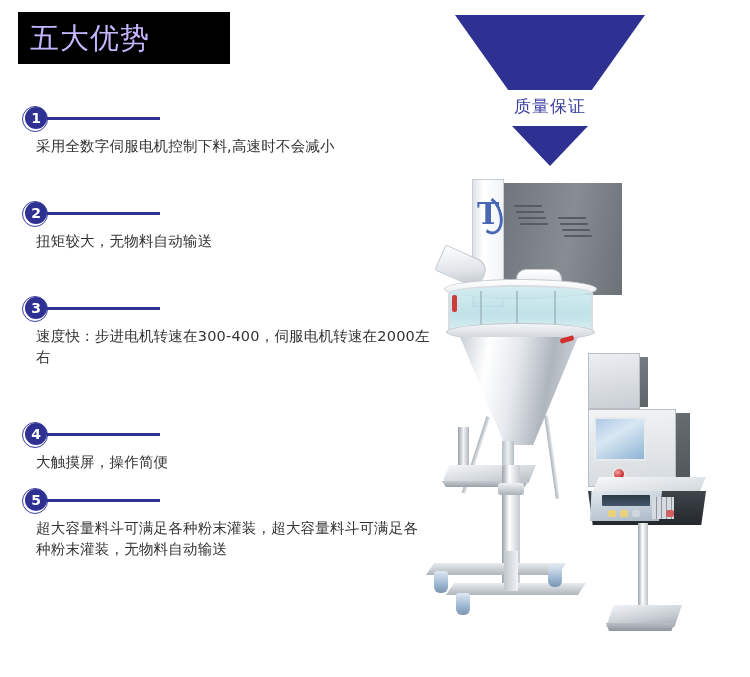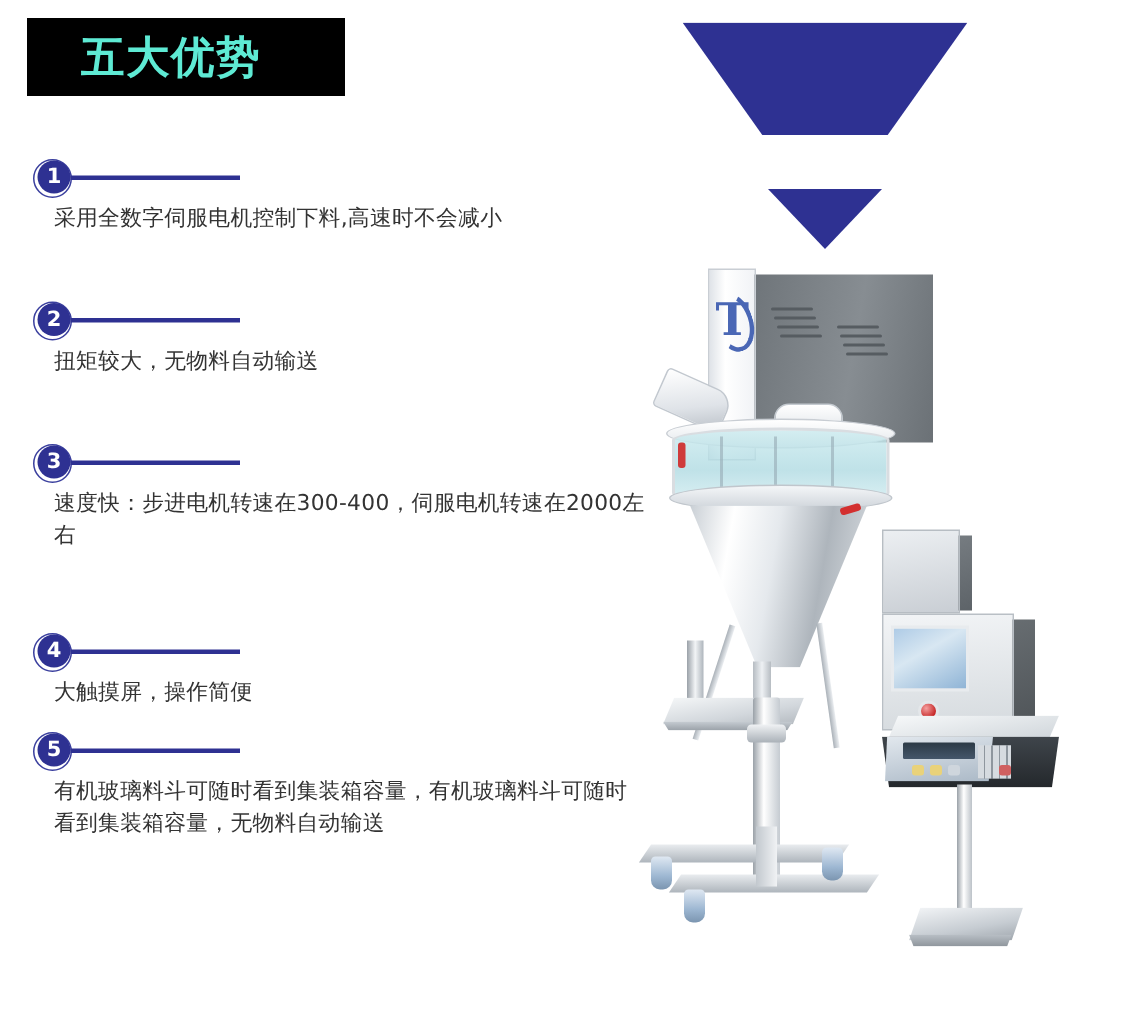--- a/index.html
+++ b/index.html
@@ -17,27 +17,26 @@
 
   
   .title-banner {
     position: absolute;
     left: 18px; top: 12px;
     width: 212px; height: 52px;
     background: #000000;
     display: flex; align-items: center; justify-content: flex-start;
   }
   .title-banner .title-text {
-    color: #5eead4;
+    color: #c4b5fd;
     font-size: 29px;
     letter-spacing: 1px;
     padding-left: 12px;
-    font-weight: 700;
+    font-weight: 400;
     line-height: 1;
-    margin-left: 24px;
   }
 
   
   .advantages {
     position: absolute;
     left: 0; top: 0;
     width: 440px; height: 677px;
   }
   .adv-item { position: absolute; left: 0; width: 440px; }
 
@@ -344,20 +343,21 @@
 </style>
 </head>
 <body>
 
 <div class="title-banner">
   <div class="title-text">五大优势</div>
 </div>
 
 <div class="quality-badge">
   <div class="qb-trapezoid"></div>
+  <div class="qb-label">质量保证</div>
   <div class="qb-arrow"></div>
 </div>
 
 <div class="advantages">
 
   <div class="adv-item" style="top:106px;">
     <div class="adv-badge">
       <div class="ring"></div>
       <div class="disc">
         <span class="num">1</span>
@@ -401,21 +401,21 @@
   </div>
 
   <div class="adv-item" style="top:488px;">
     <div class="adv-badge">
       <div class="ring"></div>
       <div class="disc">
         <span class="num">5</span>
       </div>
     </div>
     <div class="adv-rule"></div>
-    <div class="adv-text">有机玻璃料斗可随时看到集装箱容量，有机玻璃料斗可随时看到集装箱容量，无物料自动输送</div>
+    <div class="adv-text">超大容量料斗可满足各种粉末灌装，超大容量料斗可满足各种粉末灌装，无物料自动输送</div>
   </div>
 
 </div>
 
 <div class="product-photo">
 
   <div class="pp panel-back">
     <span class="vent" style="left:14px;  top:22px;"></span>
     <span class="vent" style="left:16px;  top:28px;"></span>
     <span class="vent" style="left:18px;  top:34px;"></span>

